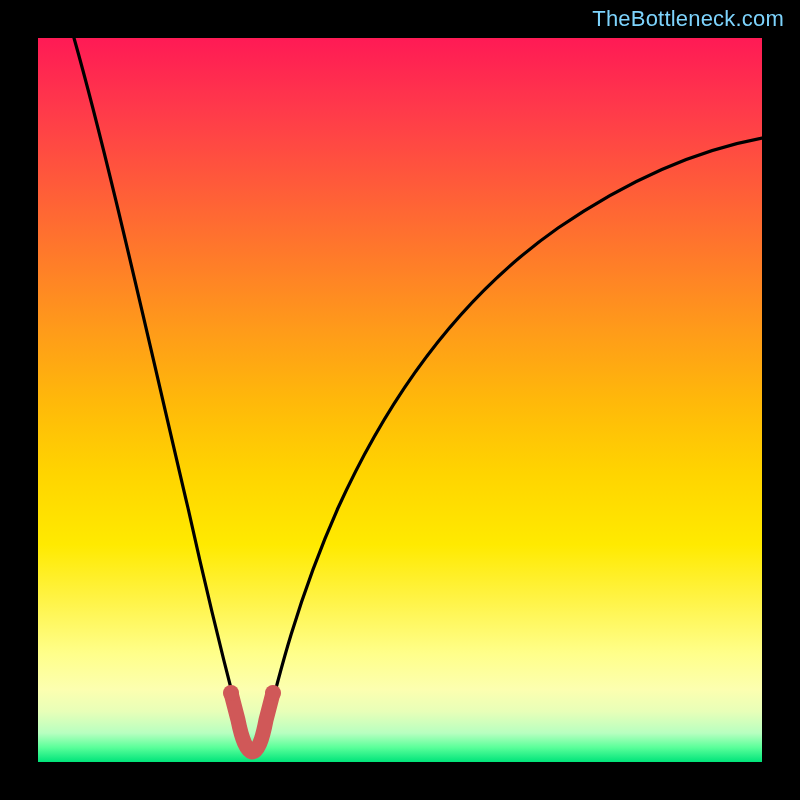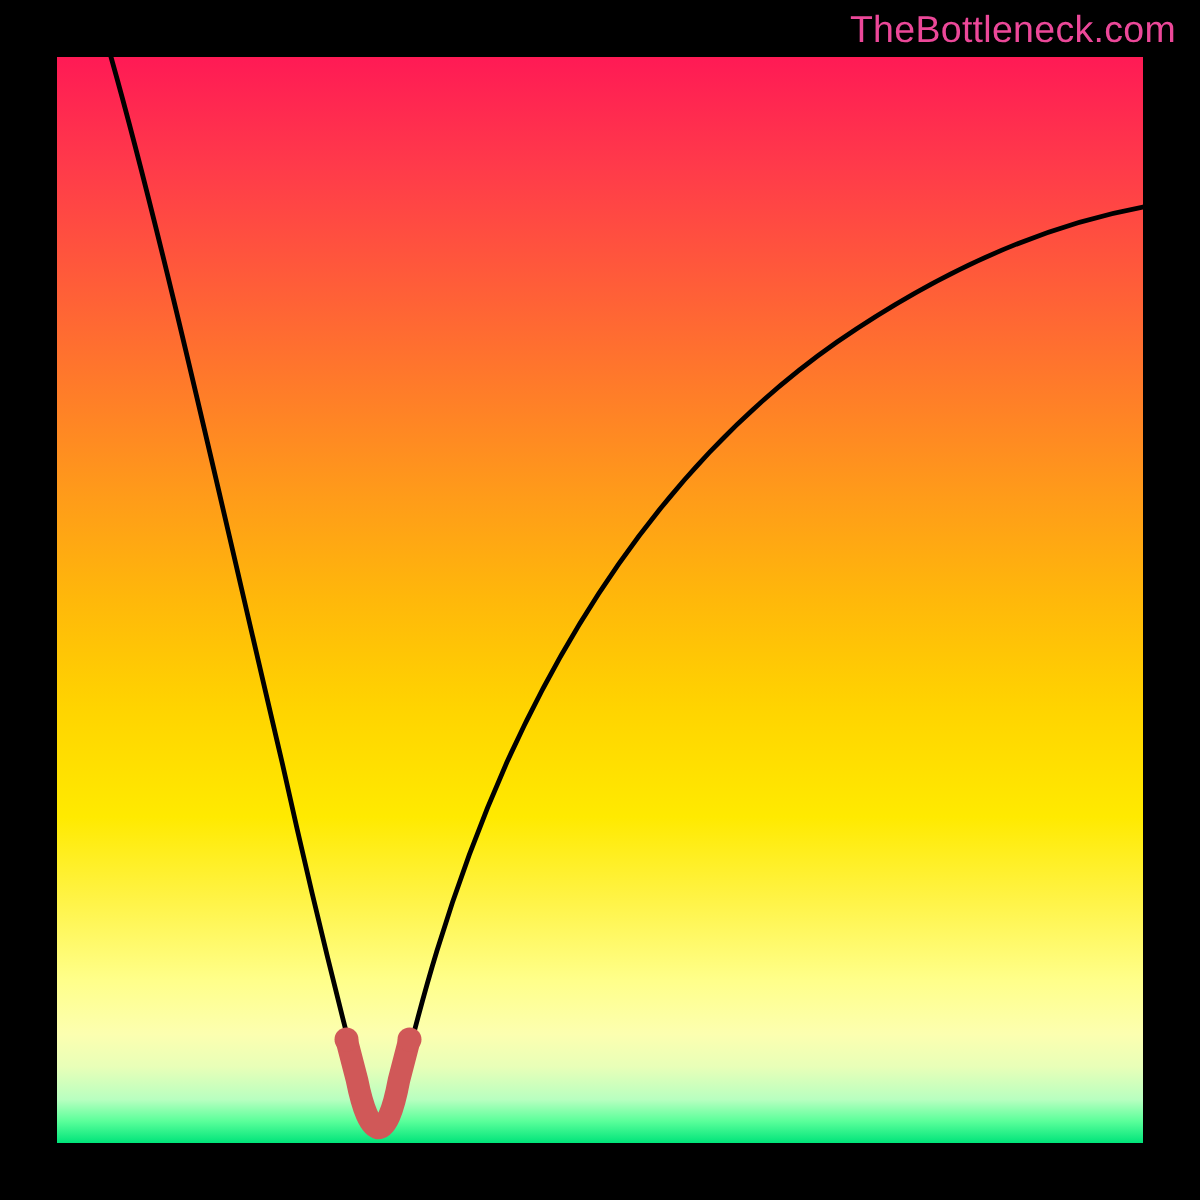--- a/index.html
+++ b/index.html
@@ -40,22 +40,22 @@
       #b8ffc0 96%,
       #5aff9a 98%,
       #00e47a 100%
     );
   }
   .watermark {
     position: absolute;
     top: 6px;
     right: 16px;
     font-family: Arial, Helvetica, sans-serif;
-    font-size: 25px;
-    color: #ec4899;
+    font-size: 22px;
+    color: #7dd3fc;
     letter-spacing: 0.2px;
     user-select: none;
   }
   svg {
     position: absolute;
     left: 0;
     top: 0;
   }
 </style>
 </head>

